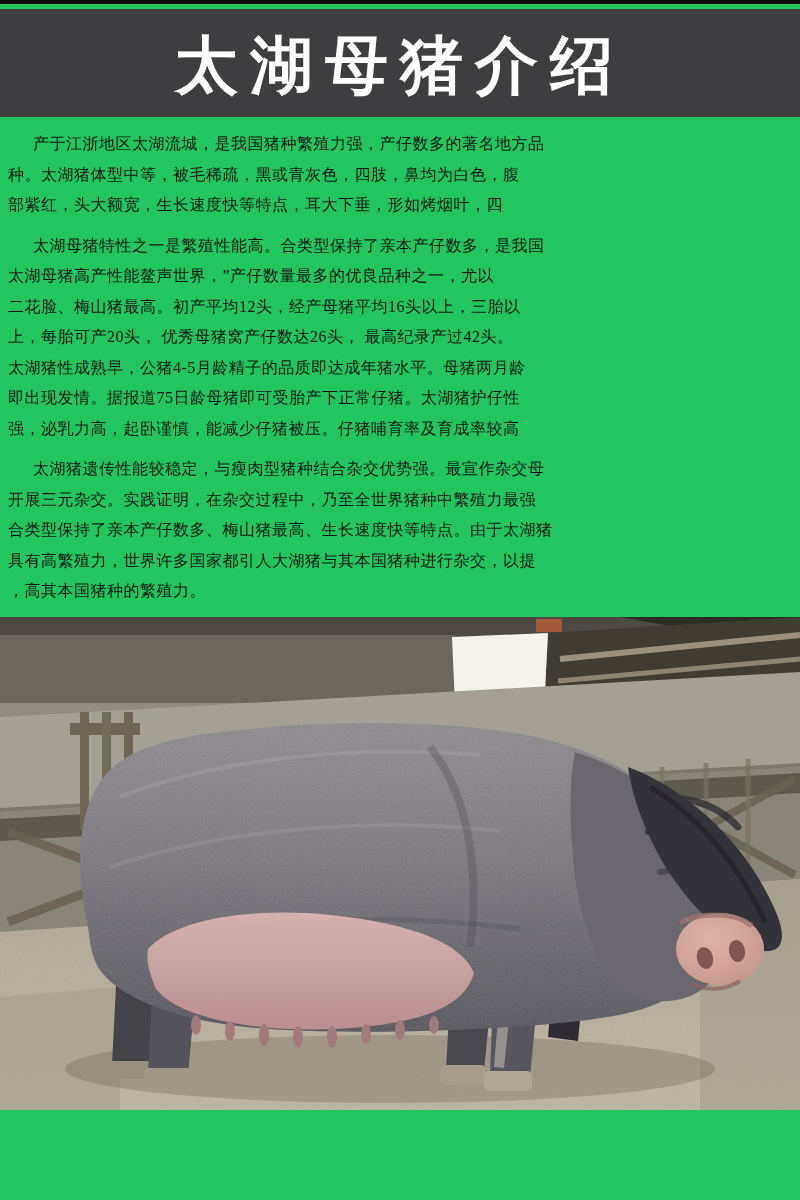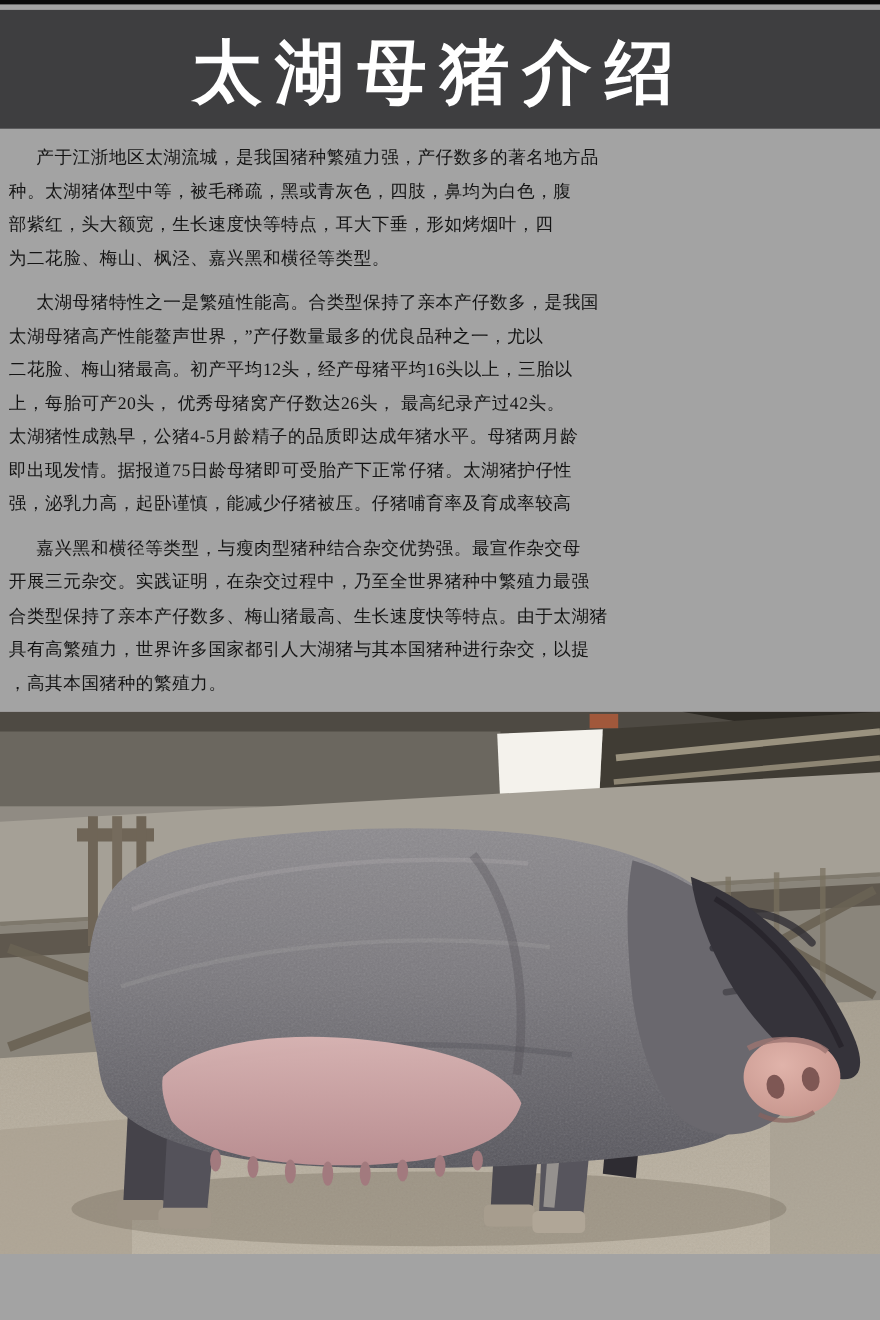--- a/index.html
+++ b/index.html
@@ -1,20 +1,20 @@
 <!DOCTYPE html>
 <html><head>
 <meta charset="utf-8">
 <style>
   html,body{margin:0;padding:0;}
   body{
     width:800px;height:1200px;background:#ffffff;overflow:hidden;
     font-family:"Liberation Serif","DejaVu Serif",serif;
   }
-  .page{width:800px;height:1200px;position:relative;background:#a3a3a3;}
+  .page{width:800px;height:1200px;position:relative;background:#22c55e;}
   .top-strip{width:800px;height:4px;background:#0a0a0a;}
   .banner{
     margin-top:5px;width:800px;height:108px;background:#3e3e40;
     display:flex;align-items:center;justify-content:center;
   }
   .banner .title{
     color:#ffffff;
     font-family:"DejaVu Sans","Liberation Sans",sans-serif;
     font-weight:900;font-size:63px;letter-spacing:12px;
     line-height:1;transform:translateY(2px);
@@ -42,33 +42,32 @@
 
   <div class="banner">
     <div class="title">太湖母猪介绍</div>
   </div>
 
   <div class="article">
     <div class="para">
         <div class="line first">产于江浙地区太湖流城，是我国猪种繁殖力强，产仔数多的著名地方品</div>
         <div class="line">种。太湖猪体型中等，被毛稀疏，黑或青灰色，四肢，鼻均为白色，腹</div>
         <div class="line">部紫红，头大额宽，生长速度快等特点，耳大下垂，形如烤烟叶，四</div>
-        <div class="line">为二花脸、梅山、枫泾、嘉兴黑和横径等类型。</div>
       </div>
     <div class="para">
         <div class="line first">太湖母猪特性之一是繁殖性能高。合类型保持了亲本产仔数多，是我国</div>
         <div class="line">太湖母猪高产性能鳌声世界，”产仔数量最多的优良品种之一，尤以</div>
         <div class="line">二花脸、梅山猪最高。初产平均12头，经产母猪平均16头以上，三胎以</div>
         <div class="line">上，每胎可产20头， 优秀母猪窝产仔数达26头， 最高纪录产过42头。</div>
         <div class="line">太湖猪性成熟早，公猪4-5月龄精子的品质即达成年猪水平。母猪两月龄</div>
         <div class="line">即出现发情。据报道75日龄母猪即可受胎产下正常仔猪。太湖猪护仔性</div>
         <div class="line">强，泌乳力高，起卧谨慎，能减少仔猪被压。仔猪哺育率及育成率较高</div>
       </div>
     <div class="para">
-        <div class="line first">嘉兴黑和横径等类型，与瘦肉型猪种结合杂交优势强。最宣作杂交母</div>
+        <div class="line first">太湖猪遗传性能较稳定，与瘦肉型猪种结合杂交优势强。最宣作杂交母</div>
         <div class="line">开展三元杂交。实践证明，在杂交过程中，乃至全世界猪种中繁殖力最强</div>
         <div class="line">合类型保持了亲本产仔数多、梅山猪最高、生长速度快等特点。由于太湖猪</div>
         <div class="line">具有高繁殖力，世界许多国家都引人大湖猪与其本国猪种进行杂交，以提</div>
         <div class="line">，高其本国猪种的繁殖力。</div>
       </div>
   </div>
 
   <div class="photo">
     <svg width="800" height="493" viewBox="0 0 800 493" xmlns="http://www.w3.org/2000/svg">
       <defs>

